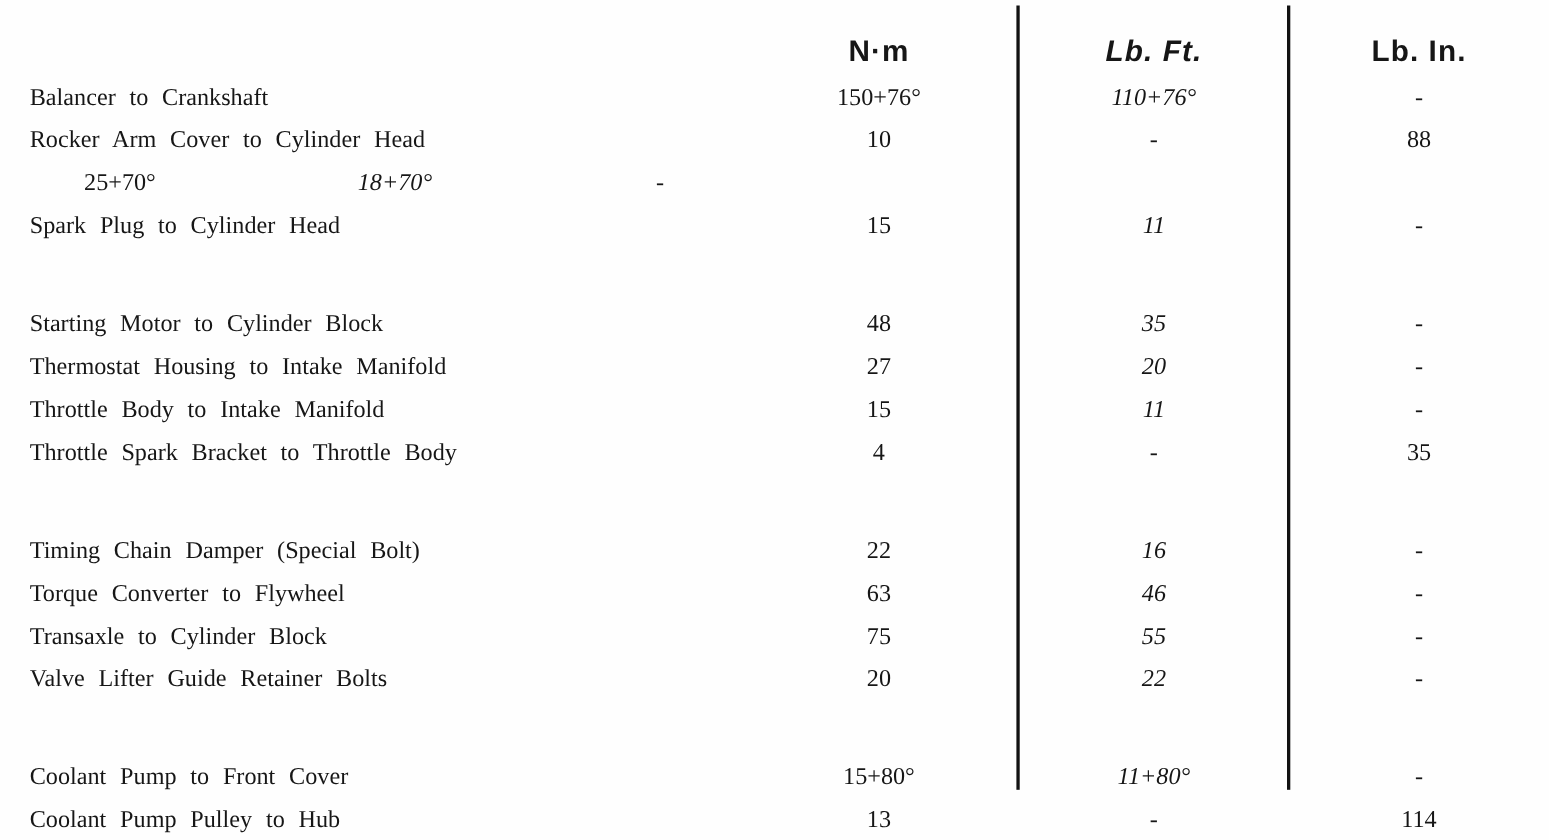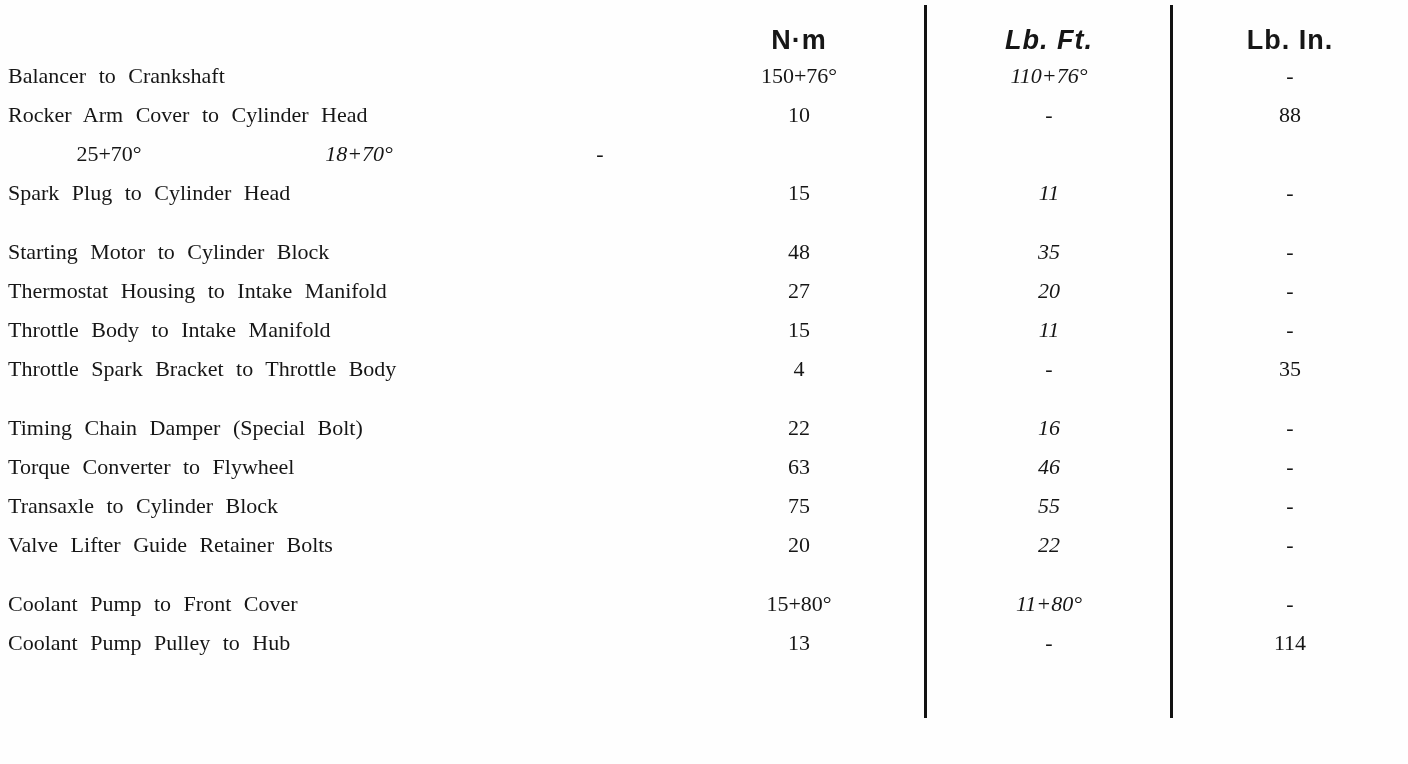--- a/index.html
+++ b/index.html
@@ -21,56 +21,56 @@
     top: 5px;
     width: 3px;
     height: 713px;
     background: #121212;
   }
   .vline-1 { left: 924px; }
   .vline-2 { left: 1170px; }
 
   .header-row {
     display: flex;
-    align-items: flex-end;
-    padding-top: 12px;
+    align-items: center;
+    padding-top: 24px;
     height: 44px;
     font-family: "Liberation Sans", sans-serif;
     font-weight: bold;
     font-size: 27px;
     letter-spacing: 1px;
   }
   .row {
     display: flex;
     align-items: center;
     height: 39px;
     font-size: 22px;
   }
   .cell { box-sizing: border-box; }
   .cell.label {
     width: 690px;
-    padding-left: 8px;
+    padding-left: 27px;
     word-spacing: 7px;
     white-space: nowrap;
   }
   .cell.nm {
     width: 236px;
     text-align: center;
     padding-right: 18px;
   }
   .cell.lbft {
     width: 246px;
     text-align: center;
     font-style: italic;
   }
   .cell.lbin {
     width: 236px;
     text-align: center;
   }
-  .section-2, .section-3, .section-4 { margin-top: 20px; }
+  .section-2, .section-3, .section-4 { margin-top: 50px; }
 </style>
 </head>
 <body>
 
 <div class="page">
 
   <div class="vline vline-1"></div>
   <div class="vline vline-2"></div>
 
   <div class="header-row">

